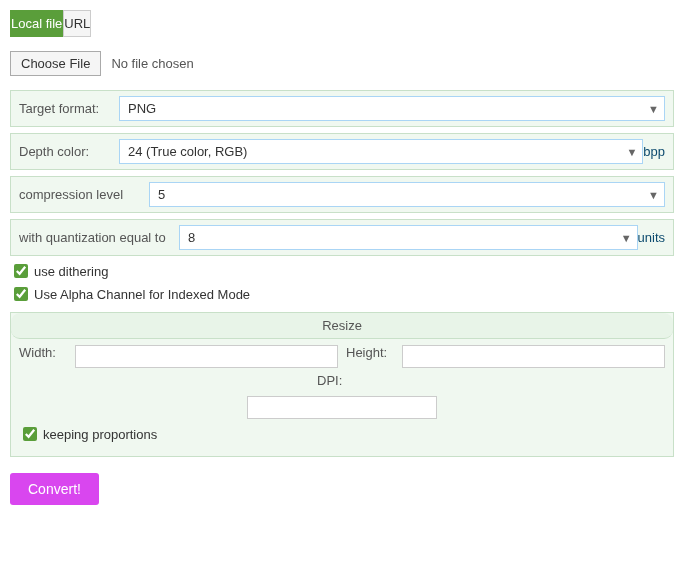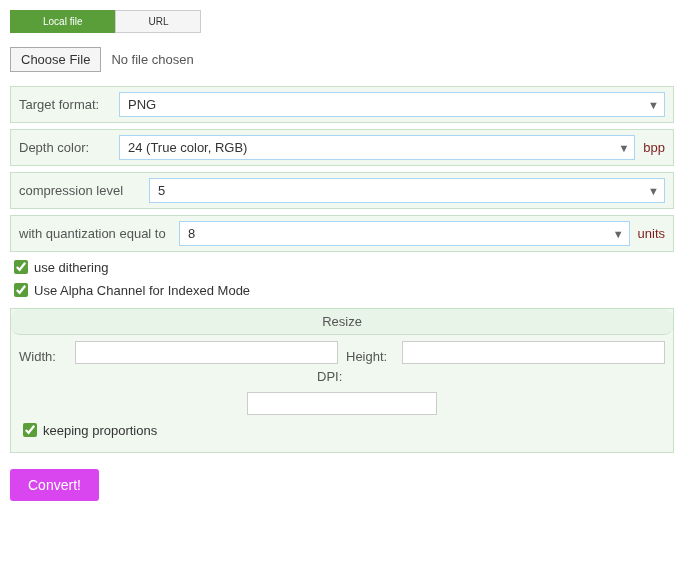--- a/index.html
+++ b/index.html
@@ -11,24 +11,24 @@
       width: 684px;
     }
 
     
     .tab-row {
       display: flex;
       gap: 0;
       margin-bottom: 14px;
     }
     .tab-btn {
-      padding: 5px 32px;
+      padding: 5px 0;
       border: 1px solid #ccc;
       cursor: pointer;
-      font-size: 10px;
+      font-size: 13px;
       background: #f5f5f5;
       color: #333;
     }
     .tab-btn.active {
       background: #5a9e3a;
       color: #fff;
       border-color: #5a9e3a;
     }
 
     
@@ -91,22 +91,22 @@
       position: absolute;
       right: 6px;
       top: 50%;
       transform: translateY(-50%);
       pointer-events: none;
       color: #666;
       font-size: 11px;
     }
 
     .unit-label {
-      margin-left: 8px;
-      color: #7f1d1d;
+      margin-left: 0;
+      color: #0c4a6e;
       white-space: nowrap;
     }
 
     
     .compress-row {
       display: flex;
       align-items: center;
       border: 1px solid #c8e0c8;
       background: #f0f8f0;
       padding: 5px 8px;
@@ -208,21 +208,21 @@
     }
 
     
     .wh-row {
       display: flex;
       align-items: center;
       gap: 8px;
     }
     .wh-group {
       display: flex;
-      align-items: flex-end;
+      align-items: flex-start;
       gap: 6px;
       flex: 1;
     }
   </style>
 </head>
 <body>
 
 
 
 

